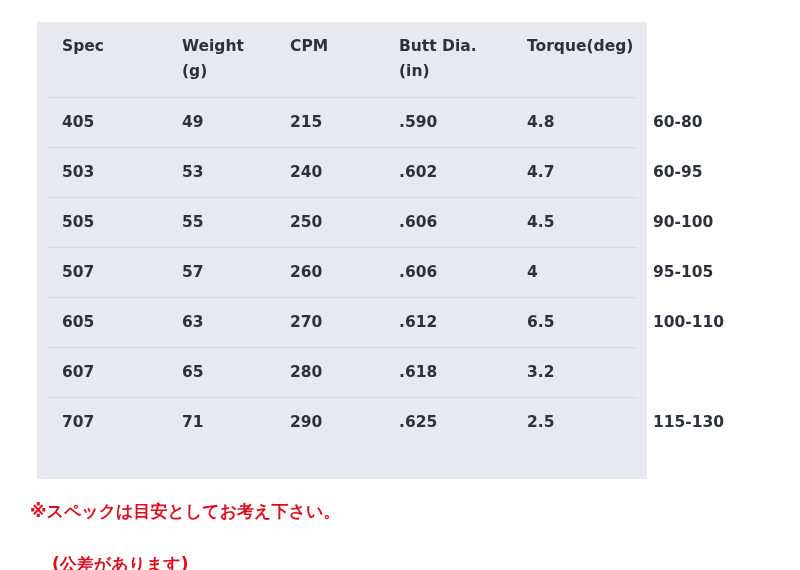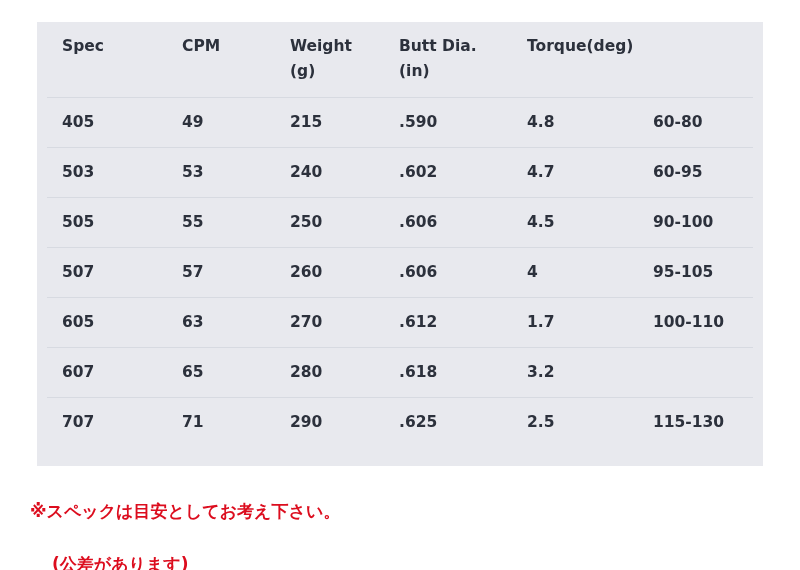--- a/index.html
+++ b/index.html
@@ -8,26 +8,26 @@
     width: 800px;
     height: 570px;
     background: #ffffff;
     font-family: "DejaVu Sans", sans-serif;
     overflow: hidden;
   }
   .spec-table {
     position: absolute;
     left: 37px;
     top: 22px;
-    width: 726px;
+    width: 610px;
     background: #e8e9ee;
     color: #2c313c;
     font-weight: bold;
     font-size: 15.5px;
-    padding-bottom: 19px;
+    padding-bottom: 32px;
   }
   .header-row {
     display: grid;
     grid-template-columns: 120px 108px 109px 128px 126px 135px;
     padding-top: 12px;
     height: 63px;
     line-height: 25px;
     align-items: start;
     box-sizing: content-box;
   }
@@ -65,22 +65,22 @@
     padding-left: 22px;
     margin-top: 22px;
   }
 </style>
 </head>
 <body>
 
 <div class="spec-table">
   <div class="header-row">
       <div class="cell c0">Spec</div>
+      <div class="cell c1">Weight (g)</div>
       <div class="cell c2">CPM</div>
-      <div class="cell c1">Weight (g)</div>
       <div class="cell c3">Butt Dia. (in)</div>
       <div class="cell c4">Torque(deg)</div>
     </div>
   <div>
       <div class="data-row">
         <div class="cell c0">405</div>
         <div class="cell c1">49</div>
         <div class="cell c2">215</div>
         <div class="cell c3">.590</div>
         <div class="cell c4">4.8</div>
@@ -108,21 +108,21 @@
         <div class="cell c2">260</div>
         <div class="cell c3">.606</div>
         <div class="cell c4">4</div>
         <div class="cell c5">95-105</div>
       </div>
       <div class="data-row">
         <div class="cell c0">605</div>
         <div class="cell c1">63</div>
         <div class="cell c2">270</div>
         <div class="cell c3">.612</div>
-        <div class="cell c4">1.7</div>
+        <div class="cell c4">6.5</div>
         <div class="cell c5">100-110</div>
       </div>
       <div class="data-row">
         <div class="cell c0">607</div>
         <div class="cell c1">65</div>
         <div class="cell c2">280</div>
         <div class="cell c3">.618</div>
         <div class="cell c4">3.2</div>
       </div>
       <div class="data-row">

